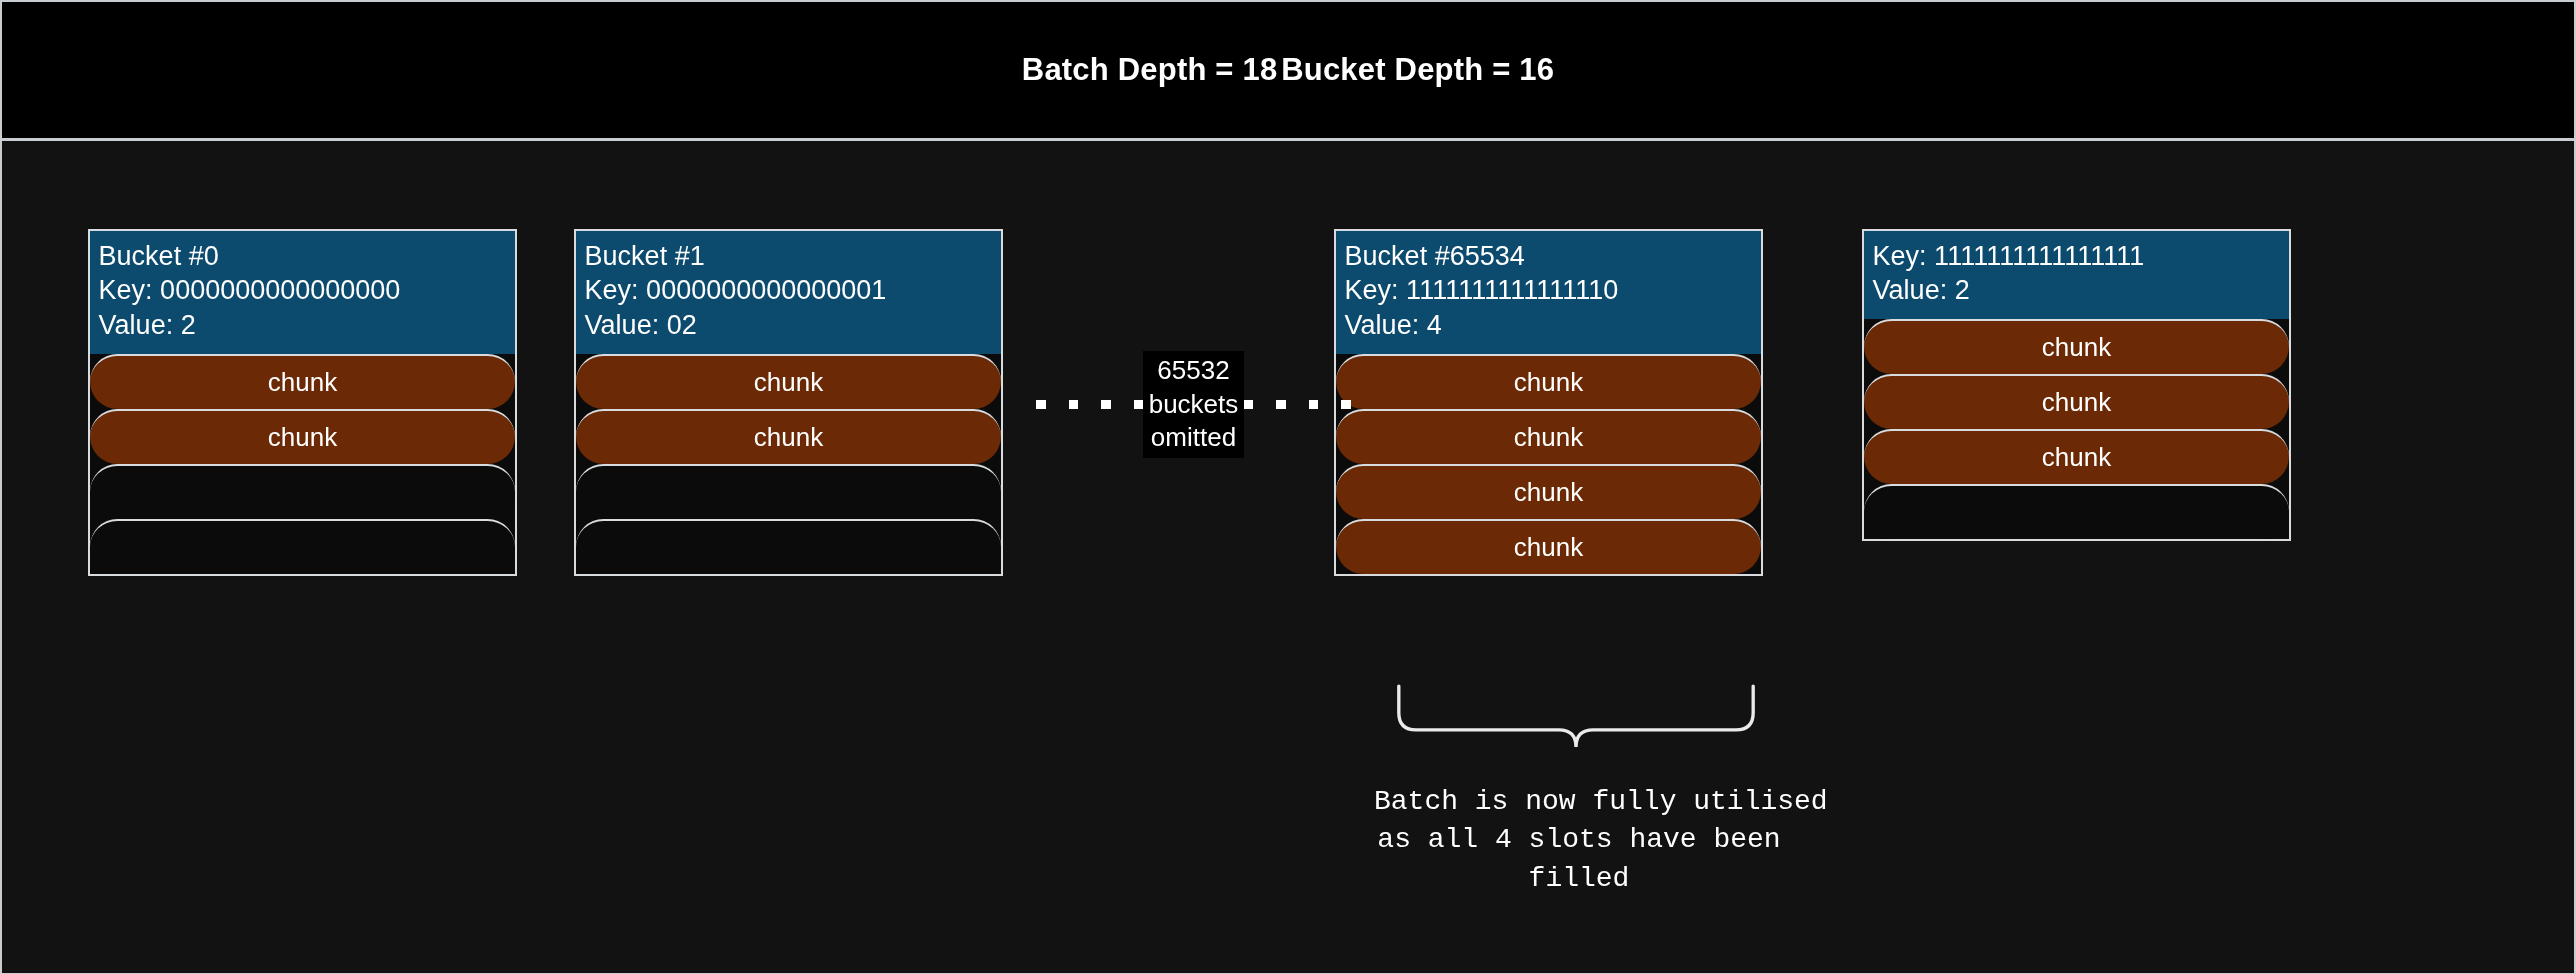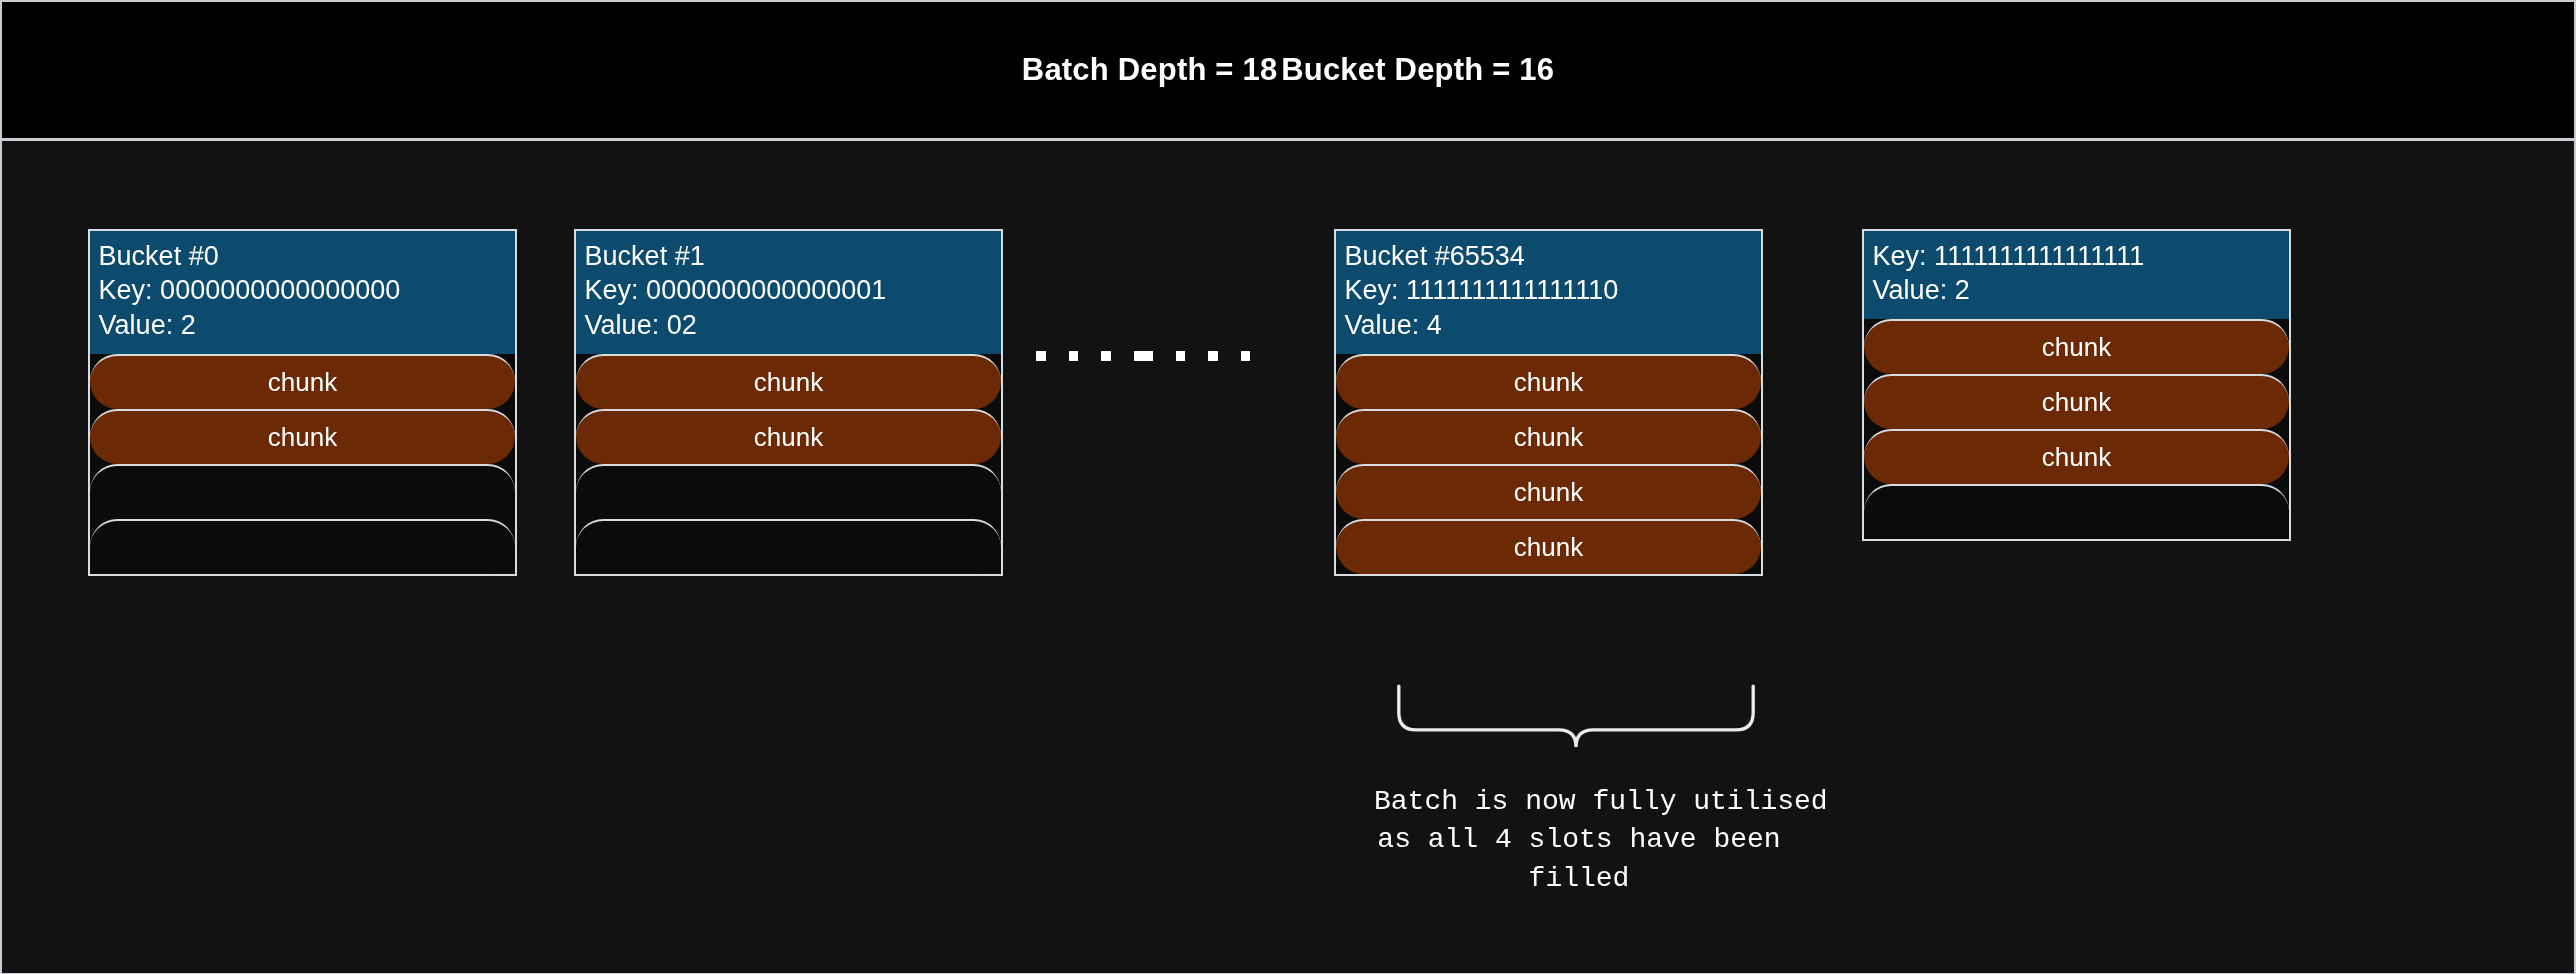--- a/index.html
+++ b/index.html
@@ -216,20 +216,25 @@
       </div>
     </div>
 
   <div class="omitted" id="omitted-marker" style="left:1034px; top:349px;">
     <div class="dots" id="dots-left">
         <span class="dot"></span>
         <span class="dot"></span>
         <span class="dot"></span>
         <span class="dot"></span>
       </div>
+    <div class="omitted-text">
+      <div>65532</div>
+      <div>buckets</div>
+      <div>omitted</div>
+    </div>
     <div class="dots" id="dots-right">
         <span class="dot"></span>
         <span class="dot"></span>
         <span class="dot"></span>
         <span class="dot"></span>
       </div>
   </div>
 
   <div class="brace-wrap" style="left:1393px; top:682px;">
     <svg width="362" height="67" viewBox="0 0 380 70" fill="none">

